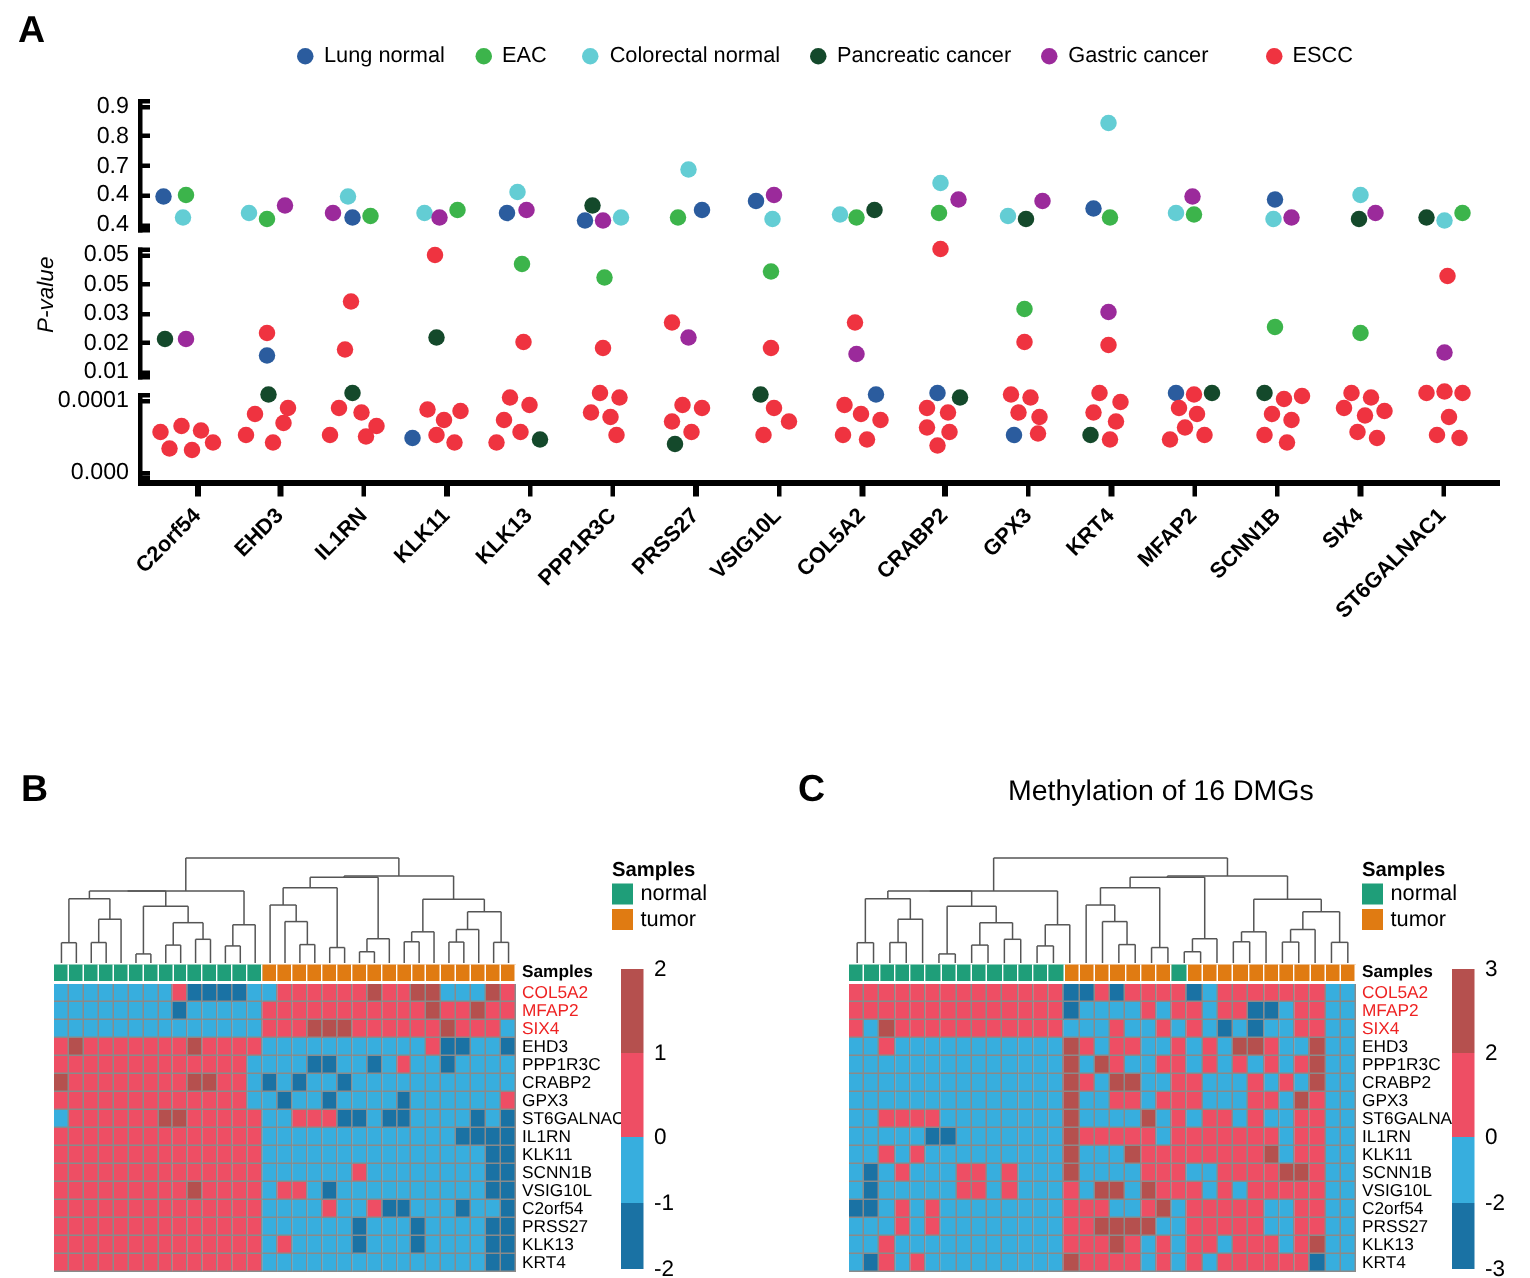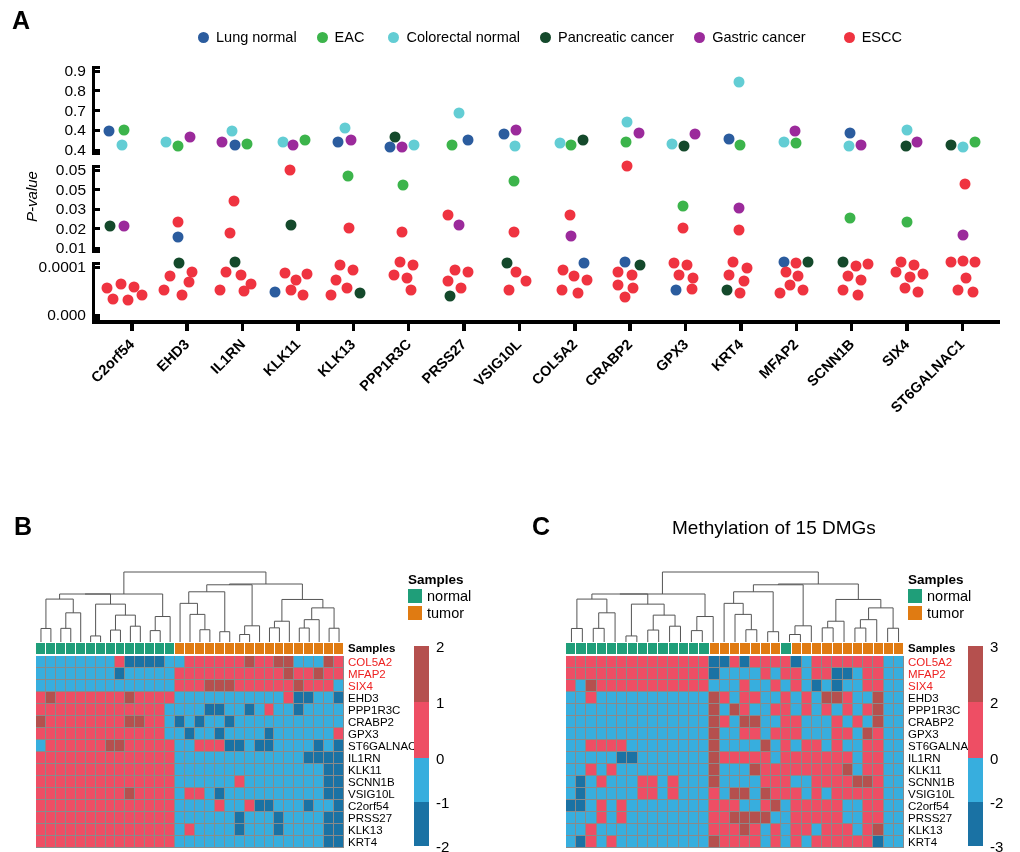--- a/index.html
+++ b/index.html
@@ -992,21 +992,21 @@
   <div id="scaletB"></div>
 <div class="scaletick" style="left: 436px; top: 176px;">2</div>
     <div class="scaletick" style="left: 436px; top: 232px;">1</div>
     <div class="scaletick" style="left: 436px; top: 288px;">0</div>
     <div class="scaletick" style="left: 436px; top: 332px;">-1</div>
     <div class="scaletick" style="left: 436px; top: 376px;">-2</div>
   </div>
 
 <div id="panelC" style="position:absolute;left:500px;top:470px;width:520px;height:382px;">
   <div class="panel-letter" style="left:32px;top:44px;">C</div>
-  <div class="hm-title" style="left:172px;top:47px;">Methylation of 15 DMGs</div>
+  <div class="hm-title" style="left:172px;top:47px;">Methylation of 16 DMGs</div>
   <svg class="dendro" id="dendroC" style="left:66px;top:100px;" width="338" height="72">
       <line x1="103.58064516129032" y1="72" x2="103.58064516129032" y2="56.19156575202942" stroke="#555" stroke-width="1"></line>
       <line x1="114.48387096774192" y1="72" x2="114.48387096774192" y2="56.19156575202942" stroke="#555" stroke-width="1"></line>
       <line x1="103.58064516129032" y1="56.19156575202942" x2="114.48387096774192" y2="56.19156575202942" stroke="#555" stroke-width="1"></line>
       <line x1="125.38709677419354" y1="72" x2="125.38709677419354" y2="60.619680643081665" stroke="#555" stroke-width="1"></line>
       <line x1="136.29032258064515" y1="72" x2="136.29032258064515" y2="60.619680643081665" stroke="#555" stroke-width="1"></line>
       <line x1="125.38709677419354" y1="60.619680643081665" x2="136.29032258064515" y2="60.619680643081665" stroke="#555" stroke-width="1"></line>
       <line x1="59.967741935483865" y1="72" x2="59.967741935483865" y2="65.95213031768799" stroke="#555" stroke-width="1"></line>
       <line x1="70.87096774193547" y1="72" x2="70.87096774193547" y2="65.95213031768799" stroke="#555" stroke-width="1"></line>
       <line x1="59.967741935483865" y1="65.95213031768799" x2="70.87096774193547" y2="65.95213031768799" stroke="#555" stroke-width="1"></line>

